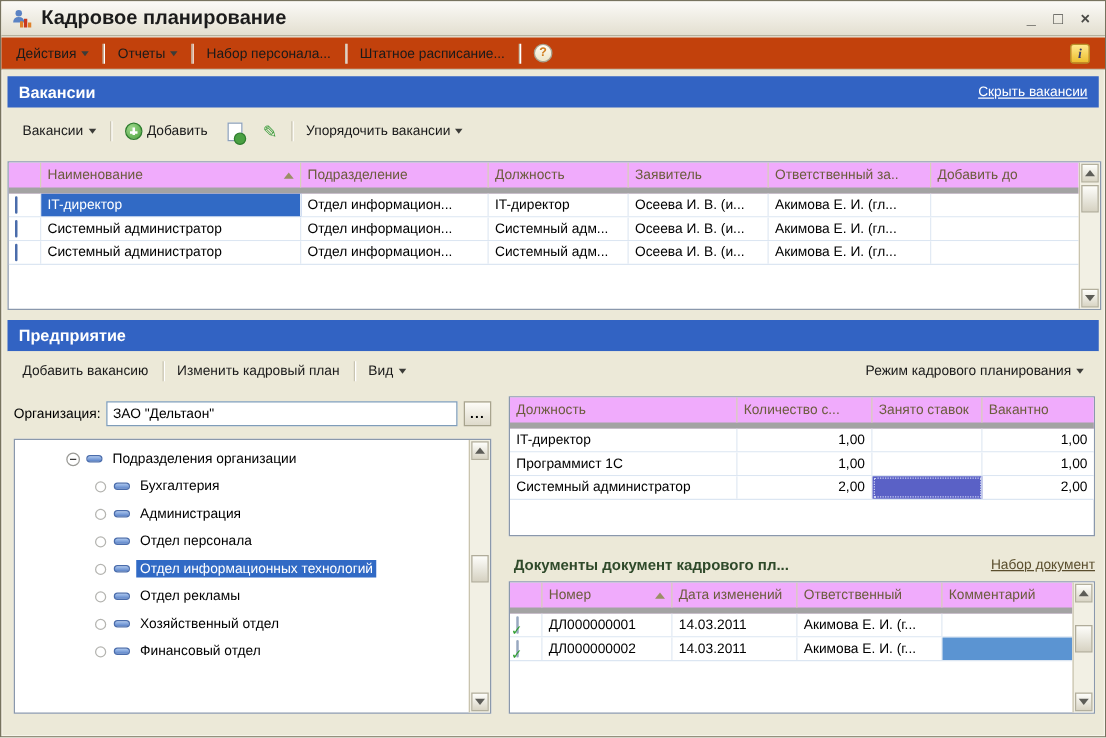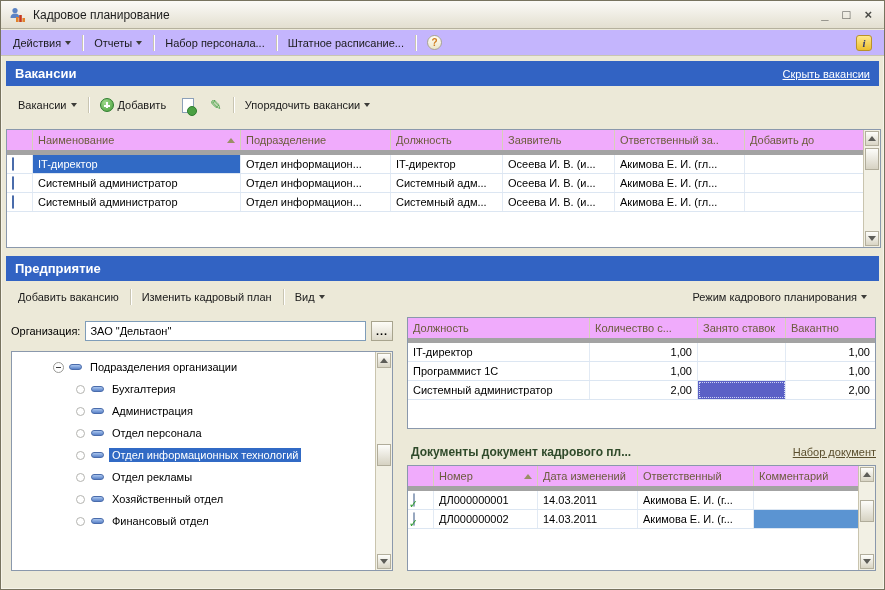--- a/index.html
+++ b/index.html
@@ -7,29 +7,29 @@
   body { font-family: "Liberation Sans", "DejaVu Sans", sans-serif; font-size: 11px; color:#000; }
 
   .window { position:relative; width:885px; height:590px; background:#ece9d8;
             border:1px solid #77735f; box-shadow: inset 0 0 0 1px #f6f4ea; overflow:hidden; }
 
   
   .titlebar { position:absolute; left:0; top:0; right:0; height:28px;
               background:linear-gradient(#fbfaf7,#e3dfd0); border-bottom:1px solid #b5b19e;
               display:flex; align-items:center; padding:0 8px; }
   .app-icon { width:18px; height:16px; position:relative; margin-right:6px; flex:0 0 auto; }
-  .title-text { font-weight:normal; font-size:12px; color:#1c1c1c; flex:1 1 auto;
+  .title-text { font-weight:bold; font-size:16px; color:#1c1c1c; flex:1 1 auto;
                 white-space:nowrap; overflow:hidden; }
   .win-controls { display:flex; gap:14px; align-items:center; padding-right:4px; }
   .win-btn { font-size:13px; font-weight:bold; color:#4a4a46; cursor:default; line-height:1; }
 
   
   .main-toolbar { position:absolute; left:0; top:29px; right:0; height:26px;
                   display:flex; align-items:center; padding:12px 4px;
-                  border-bottom:1px solid #c9c5b2; background:#c4b5fd; }
+                  border-bottom:1px solid #c9c5b2; background:#c2410c; }
   .tb-item { display:flex; align-items:center; gap:4px; padding:3px 7px; color:#1a1a1a;
              white-space:nowrap; border:1px solid transparent; border-radius:2px; }
   .tb-sep { width:1px; height:16px; background:#c9c5b2; margin:0 3px; box-shadow:1px 0 0 #fff; }
   .arrow-down { width:0; height:0; border-left:3px solid transparent; border-right:3px solid transparent;
                 border-top:4px solid #3c3c38; display:inline-block; }
   .spacer { flex:1 1 auto; }
 
   .help-icon { width:15px; height:15px; border-radius:50%; border:1px solid #a8a491;
                background:linear-gradient(#fffdf4,#ece5c8); color:#d07d1e; font-weight:bold;
                display:flex; align-items:center; justify-content:center; font-size:10px; }

